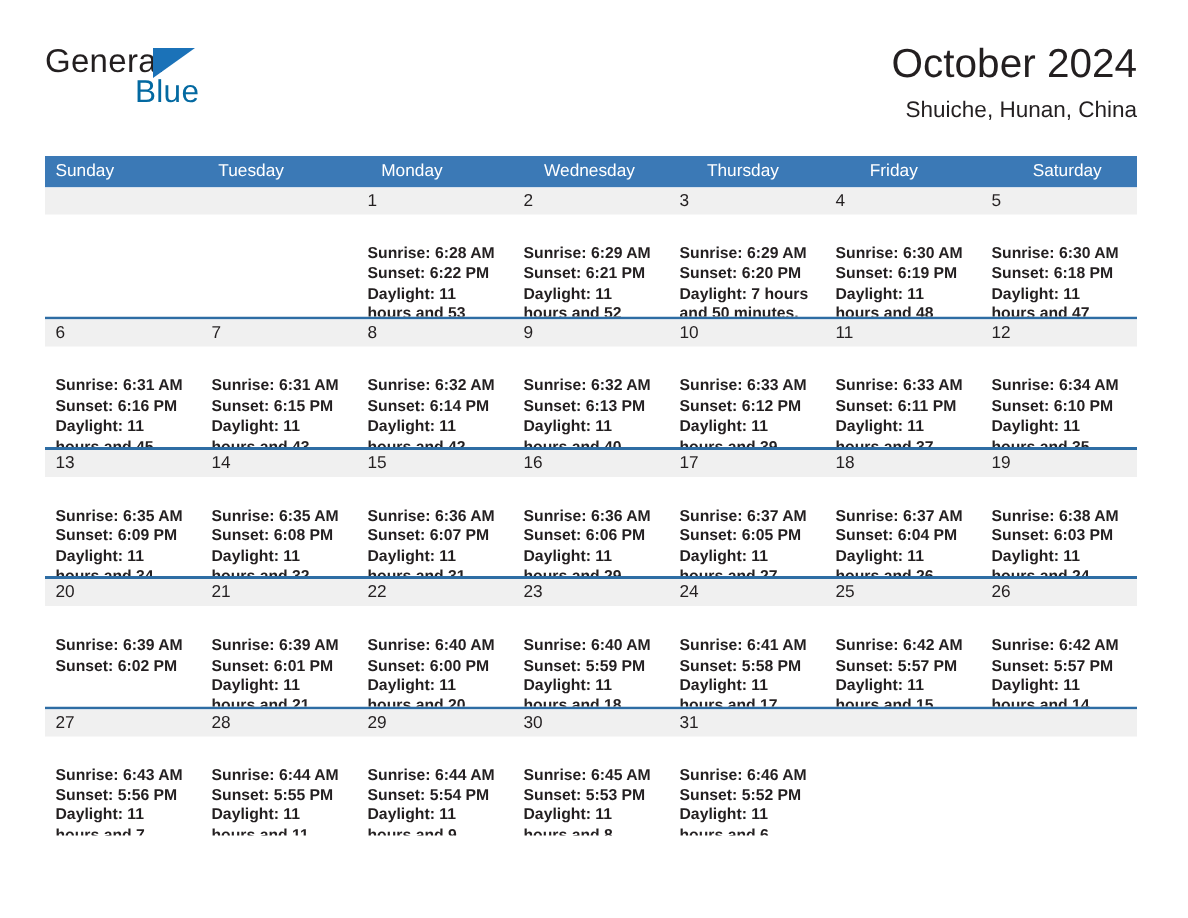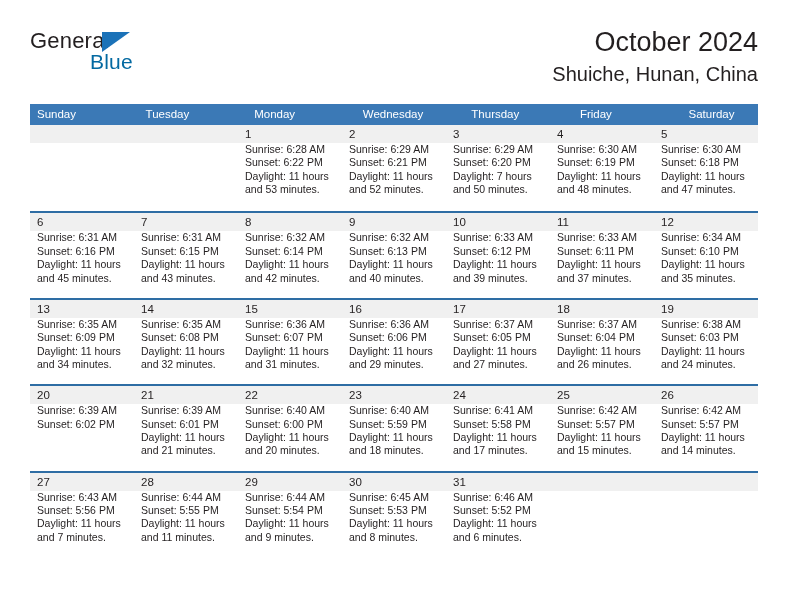--- a/index.html
+++ b/index.html
@@ -70,21 +70,21 @@
     text-align: right;
   }
   .cal-title {
     font-size: 27px;
     font-weight: normal;
     color: #231f20;
     line-height: 36px;
     white-space: nowrap;
   }
   .cal-subtitle {
-    font-size: 20px;
+    font-size: 15px;
     color: #231f20;
     line-height: 20px;
     margin-top: 4px;
     white-space: nowrap;
   }
 
   
   .calendar {
     position: absolute;
     left: 30px;
@@ -126,24 +126,25 @@
   .cell-date {
     background: #f0f0f0;
     height: 18px;
     font-size: 11.5px;
     line-height: 18px;
     padding-left: 7px;
     color: #231f20;
     box-sizing: border-box;
   }
   .cell-body {
-    padding: 0 6px 0 7px;
+    padding: 20px 6px 0 7px;
     font-size: 10.5px;
     line-height: 13.4px;
     color: #231f20;
+    font-weight: bold;
   }
   .cell-body div {
     white-space: nowrap;
   }
   .cell-body .wrap {
     white-space: normal;
   }
 </style>
 </head>
 <body>

